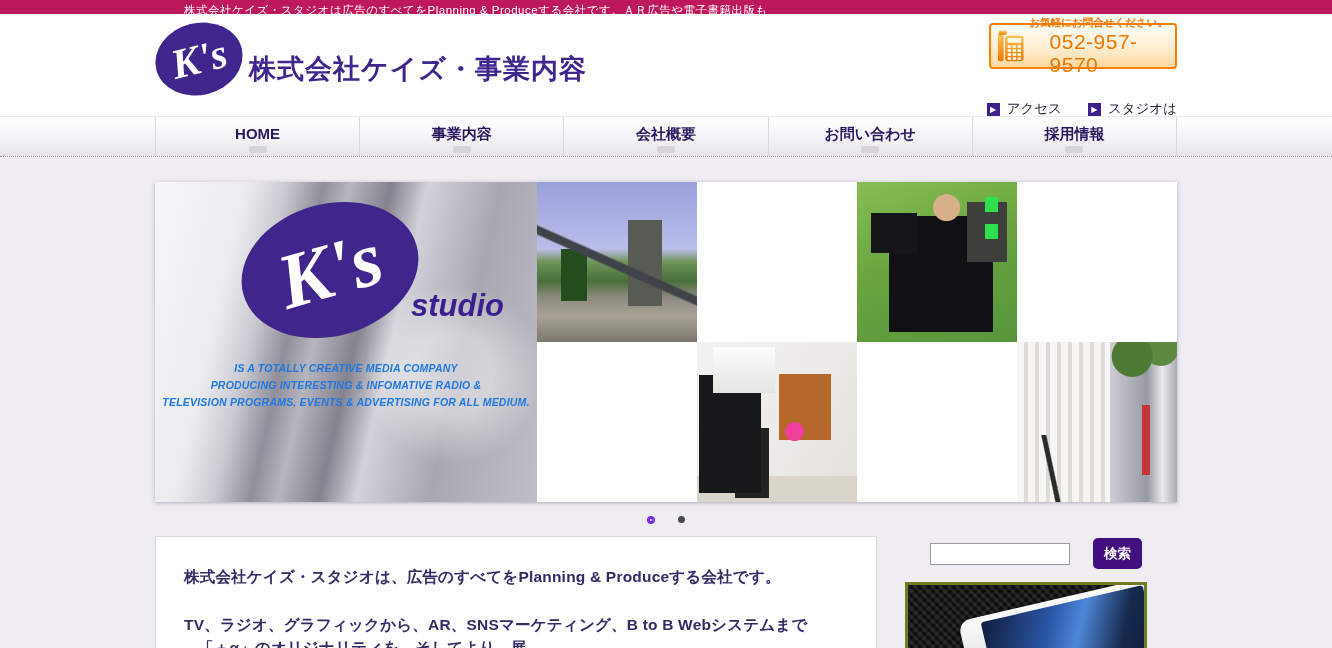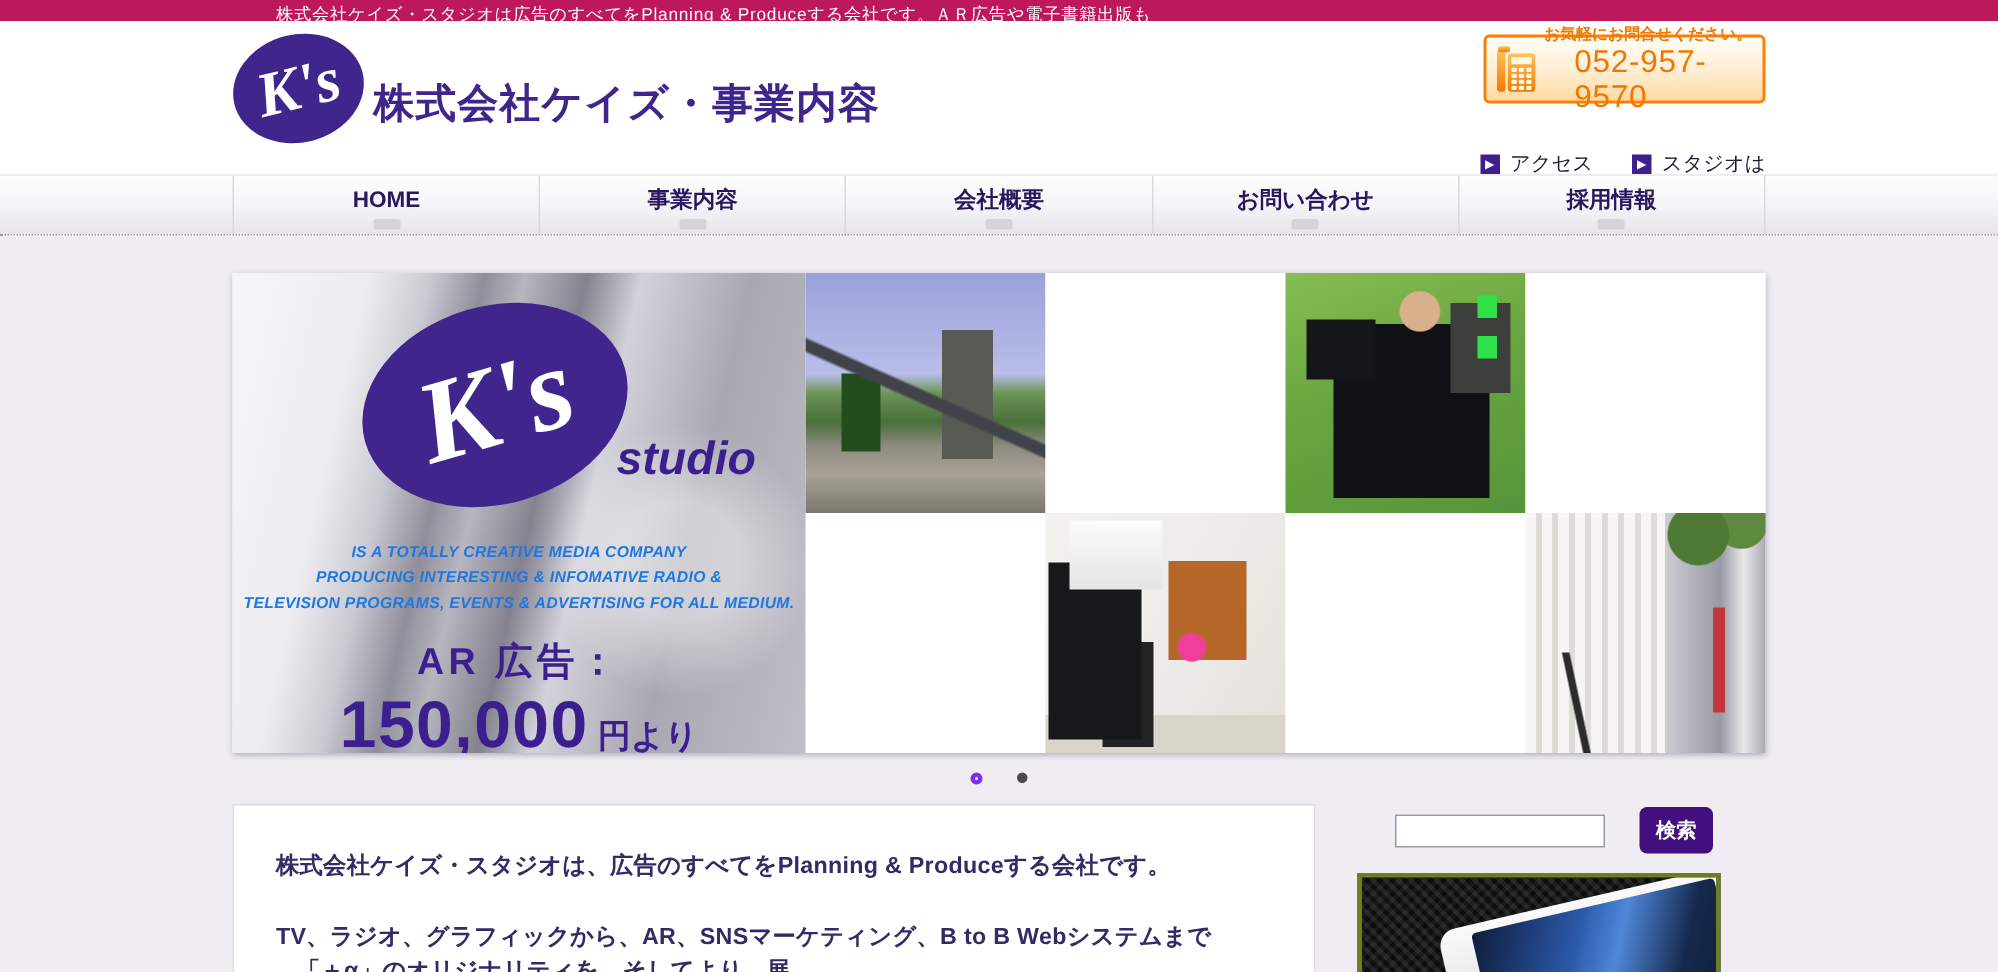--- a/index.html
+++ b/index.html
@@ -284,26 +284,20 @@
     <div class="slide-main">
       <div class="slide-logo">
         <div class="slide-logo-mark">K's</div>
         <div class="slide-logo-sub">studio</div>
       </div>
       <div class="slide-tagline">
         <div>IS A TOTALLY CREATIVE MEDIA COMPANY</div>
         <div>PRODUCING INTERESTING &amp; INFOMATIVE RADIO &amp;</div>
         <div>TELEVISION PROGRAMS, EVENTS &amp; ADVERTISING FOR ALL MEDIUM.</div>
       </div>
-      <div class="slide-offer">
-        <div class="offer-label">AR 広告：</div>
-        <div class="offer-line">
-          <span class="offer-price">150,000</span><span class="offer-unit">円より</span>
-        </div>
-      </div>
     </div>
     <div class="hero-grid">
       <div class="cell photo-crane"></div>
       <div class="cell"></div>
       <div class="cell photo-red"></div>
       <div class="cell"></div>
       <div class="cell"></div>
       <div class="cell photo-model"></div>
       <div class="cell"></div>
       <div class="cell photo-curtain"></div>

